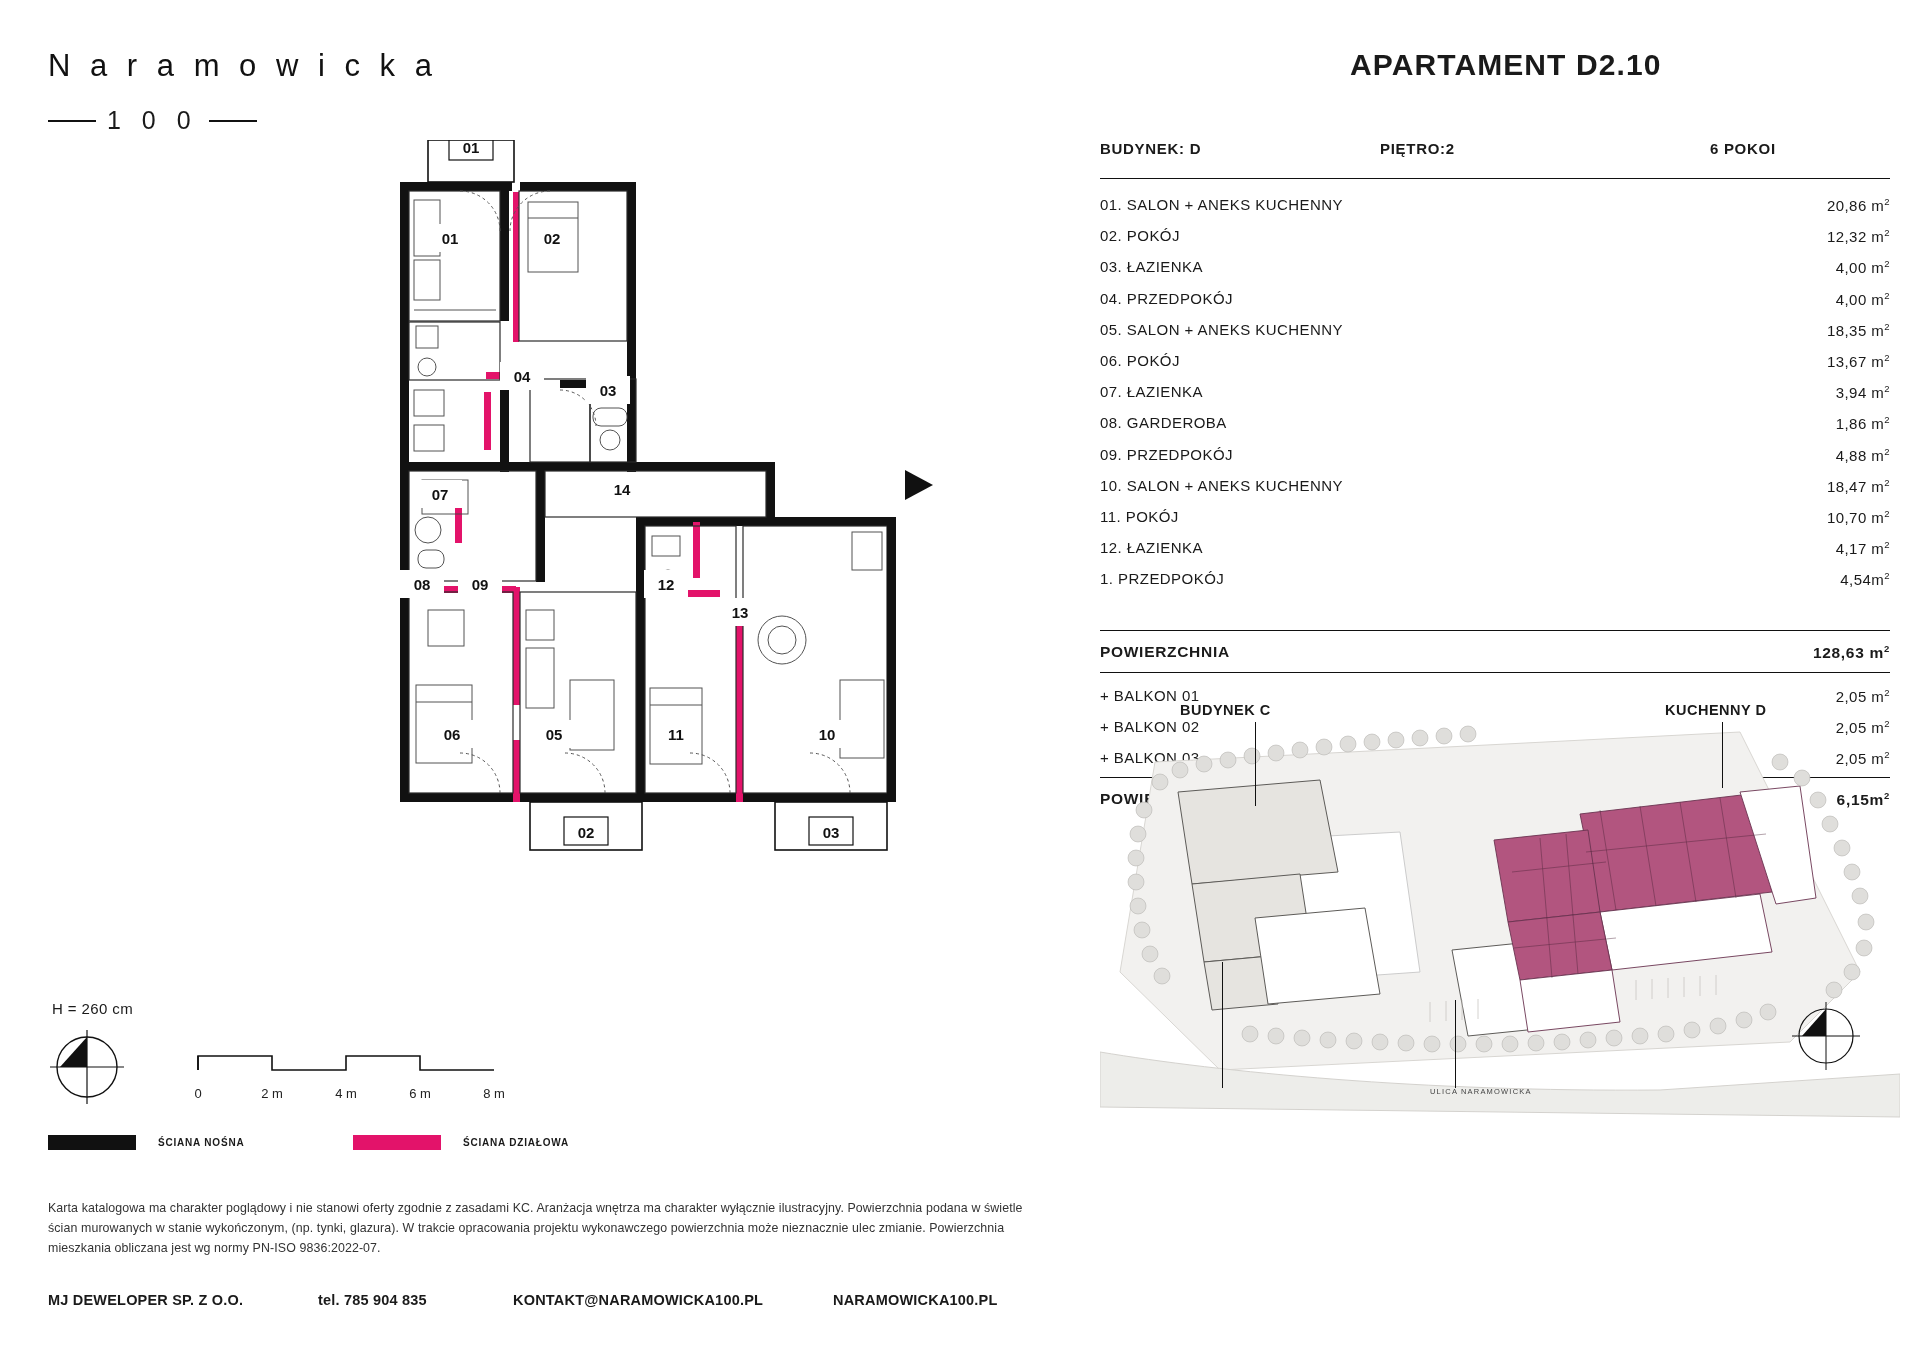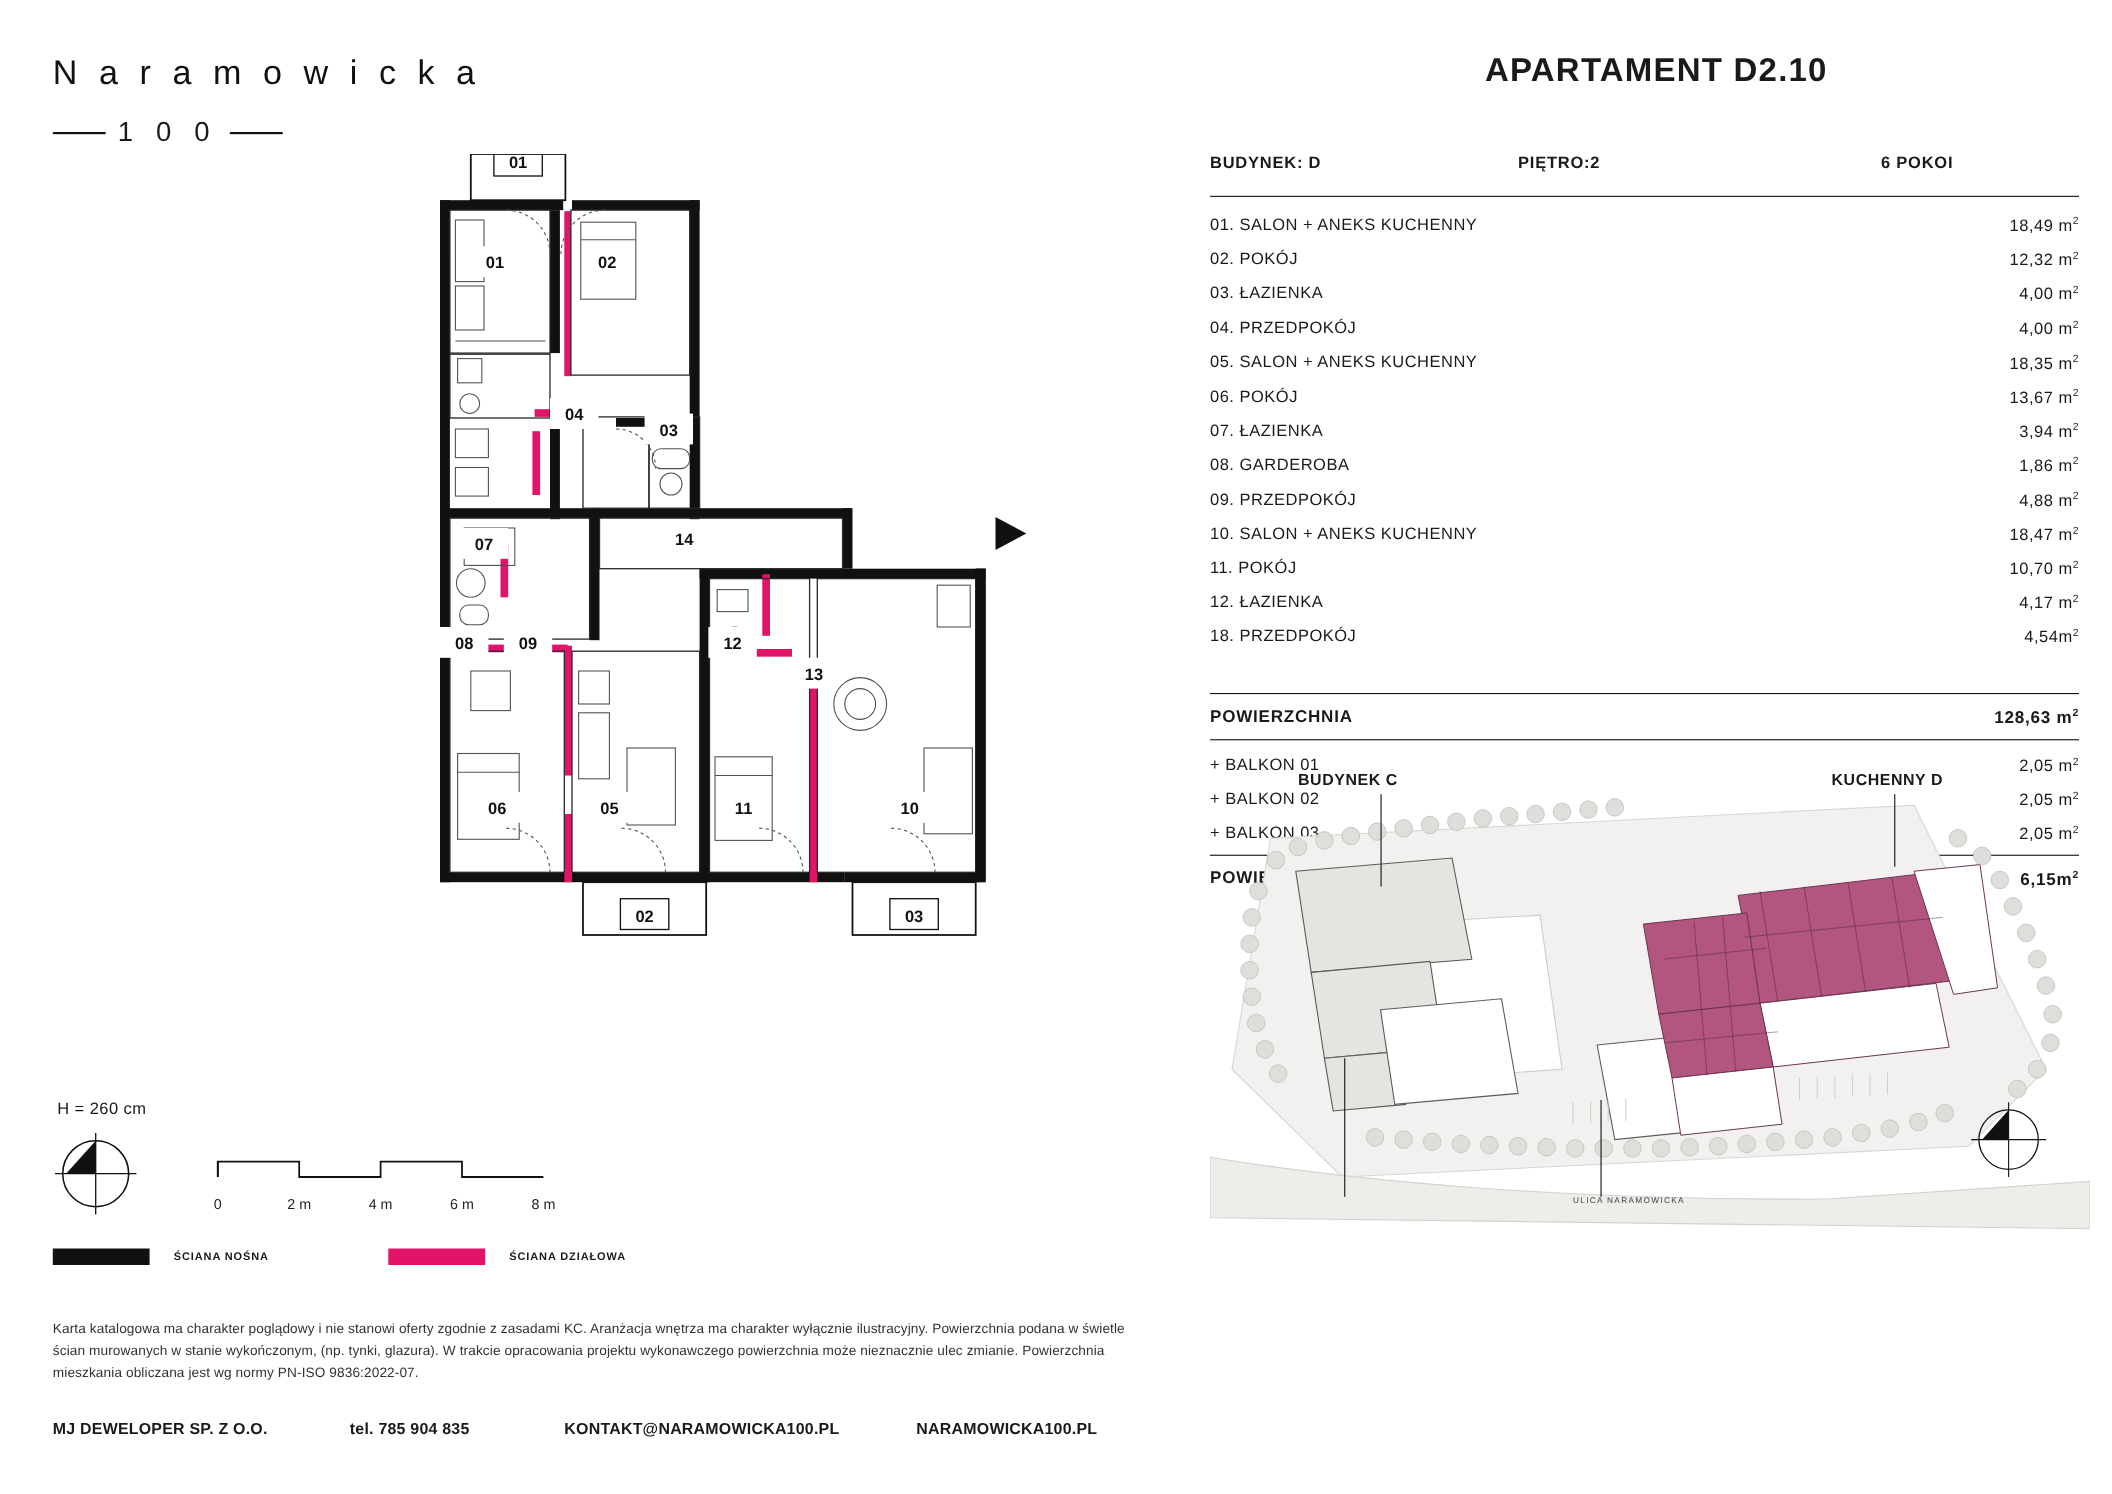--- a/index.html
+++ b/index.html
@@ -319,21 +319,21 @@
       <span style="left:0">BUDYNEK: D</span>
       <span style="left:280px">PIĘTRO:2</span>
       <span style="left:610px">6 POKOI</span>
     </div>
 
     <div class="rule" style="top:178px"></div>
 
     <div class="rooms">
       <div class="room-row">
         <div class="room-name">01. SALON + ANEKS KUCHENNY</div>
-        <div class="room-area"><span>18,49 m</span><sup>2</sup></div>
+        <div class="room-area"><span>20,86 m</span><sup>2</sup></div>
       </div>
       <div class="room-row">
         <div class="room-name">02. POKÓJ</div>
         <div class="room-area"><span>12,32 m</span><sup>2</sup></div>
       </div>
       <div class="room-row">
         <div class="room-name">03. ŁAZIENKA</div>
         <div class="room-area"><span>4,00 m</span><sup>2</sup></div>
       </div>
       <div class="room-row">
@@ -366,21 +366,21 @@
       </div>
       <div class="room-row">
         <div class="room-name">11. POKÓJ</div>
         <div class="room-area"><span>10,70 m</span><sup>2</sup></div>
       </div>
       <div class="room-row">
         <div class="room-name">12. ŁAZIENKA</div>
         <div class="room-area"><span>4,17 m</span><sup>2</sup></div>
       </div>
       <div class="room-row">
-        <div class="room-name">18. PRZEDPOKÓJ</div>
+        <div class="room-name">1. PRZEDPOKÓJ</div>
         <div class="room-area"><span>4,54m</span><sup>2</sup></div>
       </div>
     </div>
 
     <div class="rule" style="top:630px"></div>
 
     <div class="rooms" style="top:636px">
       <div class="sum-row">
         <div class="room-name">POWIERZCHNIA</div>
         <div class="room-area"><span>128,63 m</span><sup>2</sup></div>

